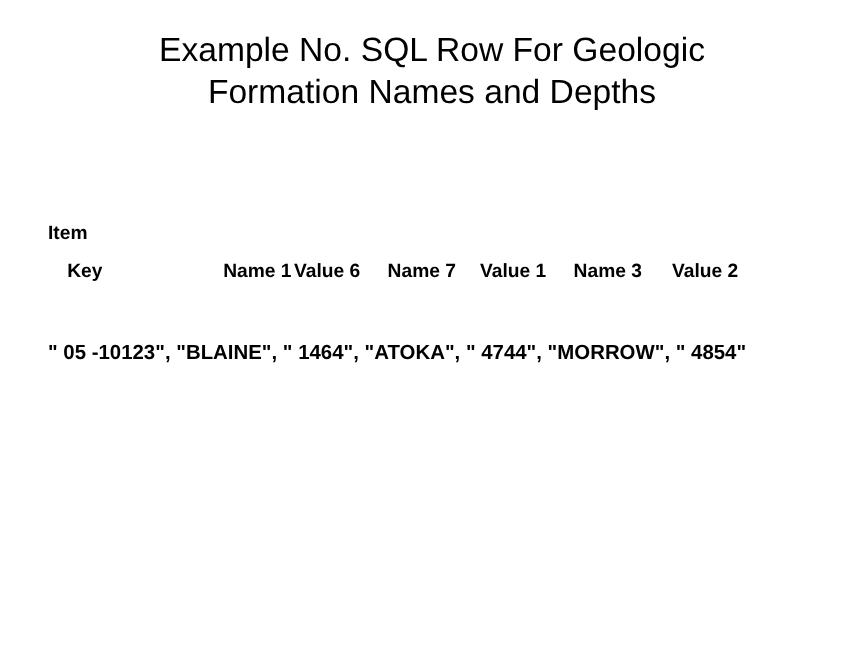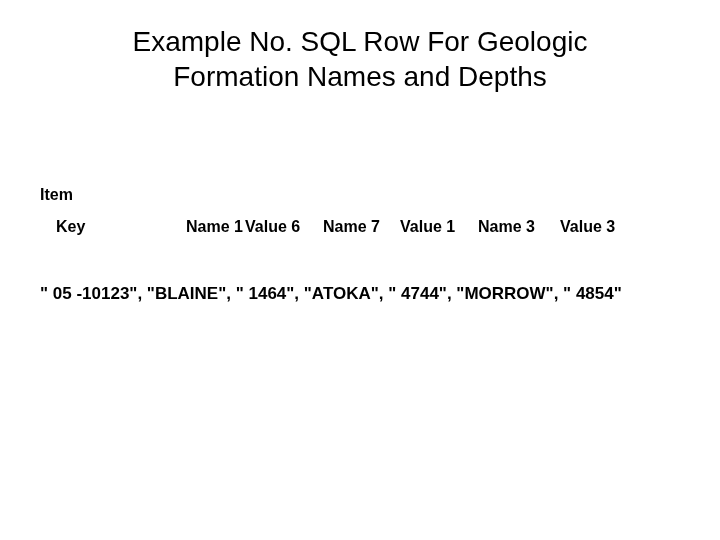--- a/index.html
+++ b/index.html
@@ -70,18 +70,18 @@
 
   <div class="item-label">Item</div>
 
   <div class="header-row">
     <span class="hk">Key</span>
     <span class="hn1">Name 1</span>
     <span class="hv1">Value 6</span>
     <span class="hn2">Name 7</span>
     <span class="hv2">Value 1</span>
     <span class="hn3">Name 3</span>
-    <span class="hv3">Value 3</span>
+    <span class="hv3">Value 2</span>
   </div>
 
   <div class="data-row">" 05 -10123", "BLAINE", " 1464", "ATOKA", " 4744", "MORROW", " 4854"</div>
 
 </div>
 
 </body></html>

